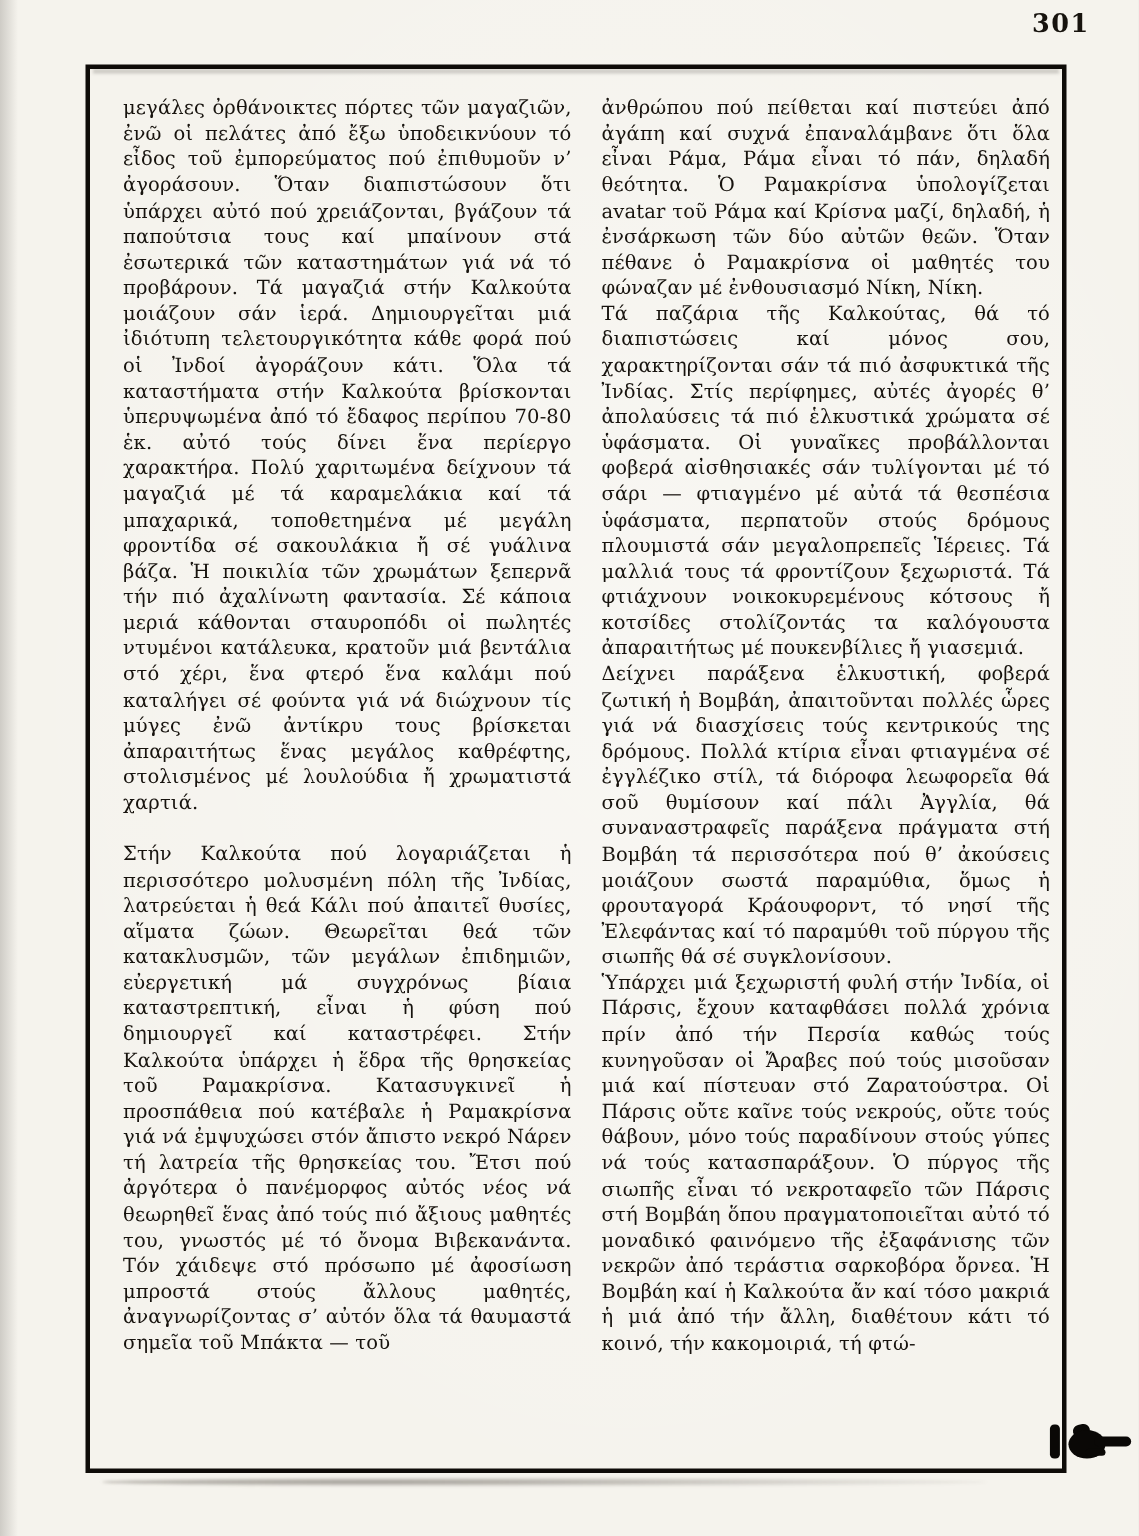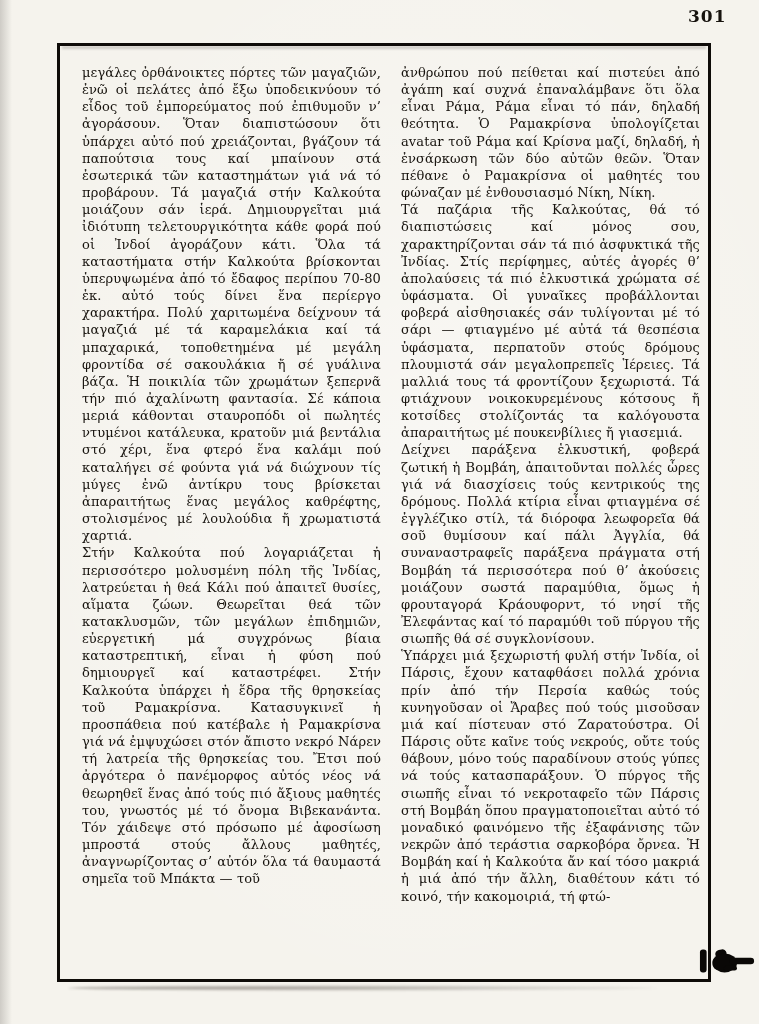--- a/index.html
+++ b/index.html
@@ -45,21 +45,21 @@
   }
   .cols{display:flex;gap:20px;}
   .col{
     flex:1;min-width:0;
     font-size:13px;line-height:17.15px;
     text-align:justify;
     letter-spacing:0.1px;
     color:var(--ink);
   }
   .col p{margin:0;}
-  .col p.gap{}
+  .col p.gap{margin-top:17px;}
   
   .smudge{
     position:absolute;left:68px;top:985px;width:590px;height:6px;
     background:radial-gradient(ellipse at 30% 50%, rgba(45,38,30,0.45), rgba(45,38,30,0.12) 55%, rgba(45,38,30,0) 80%);
     filter:blur(1.1px);
     border-radius:50%;
   }
   .manicule{
     position:absolute;left:699px;top:945px;width:57px;height:32px;
     fill:#0a0806;

